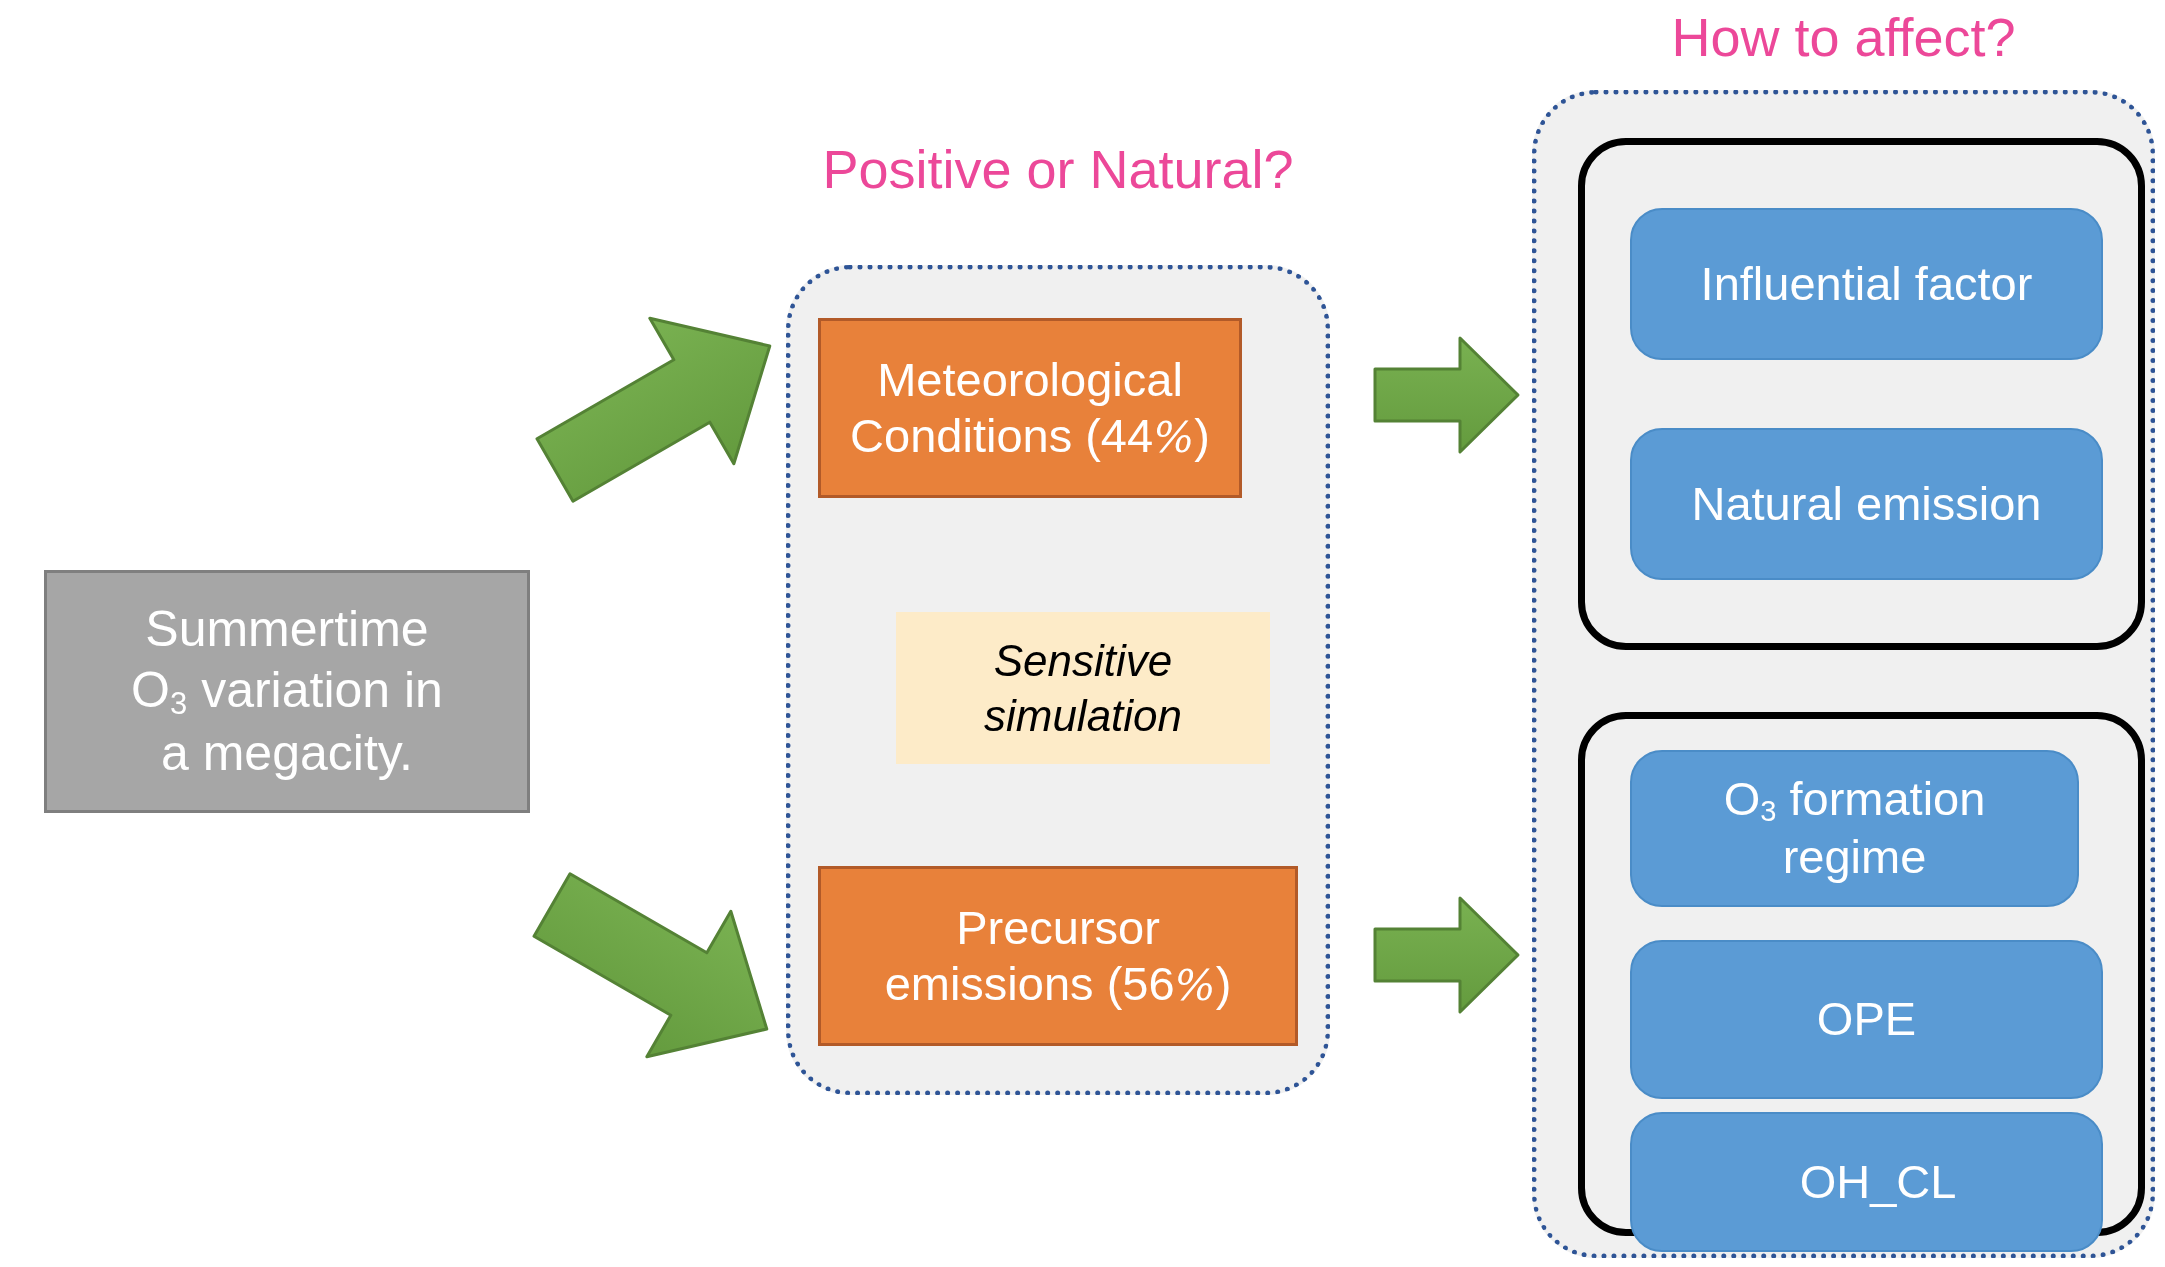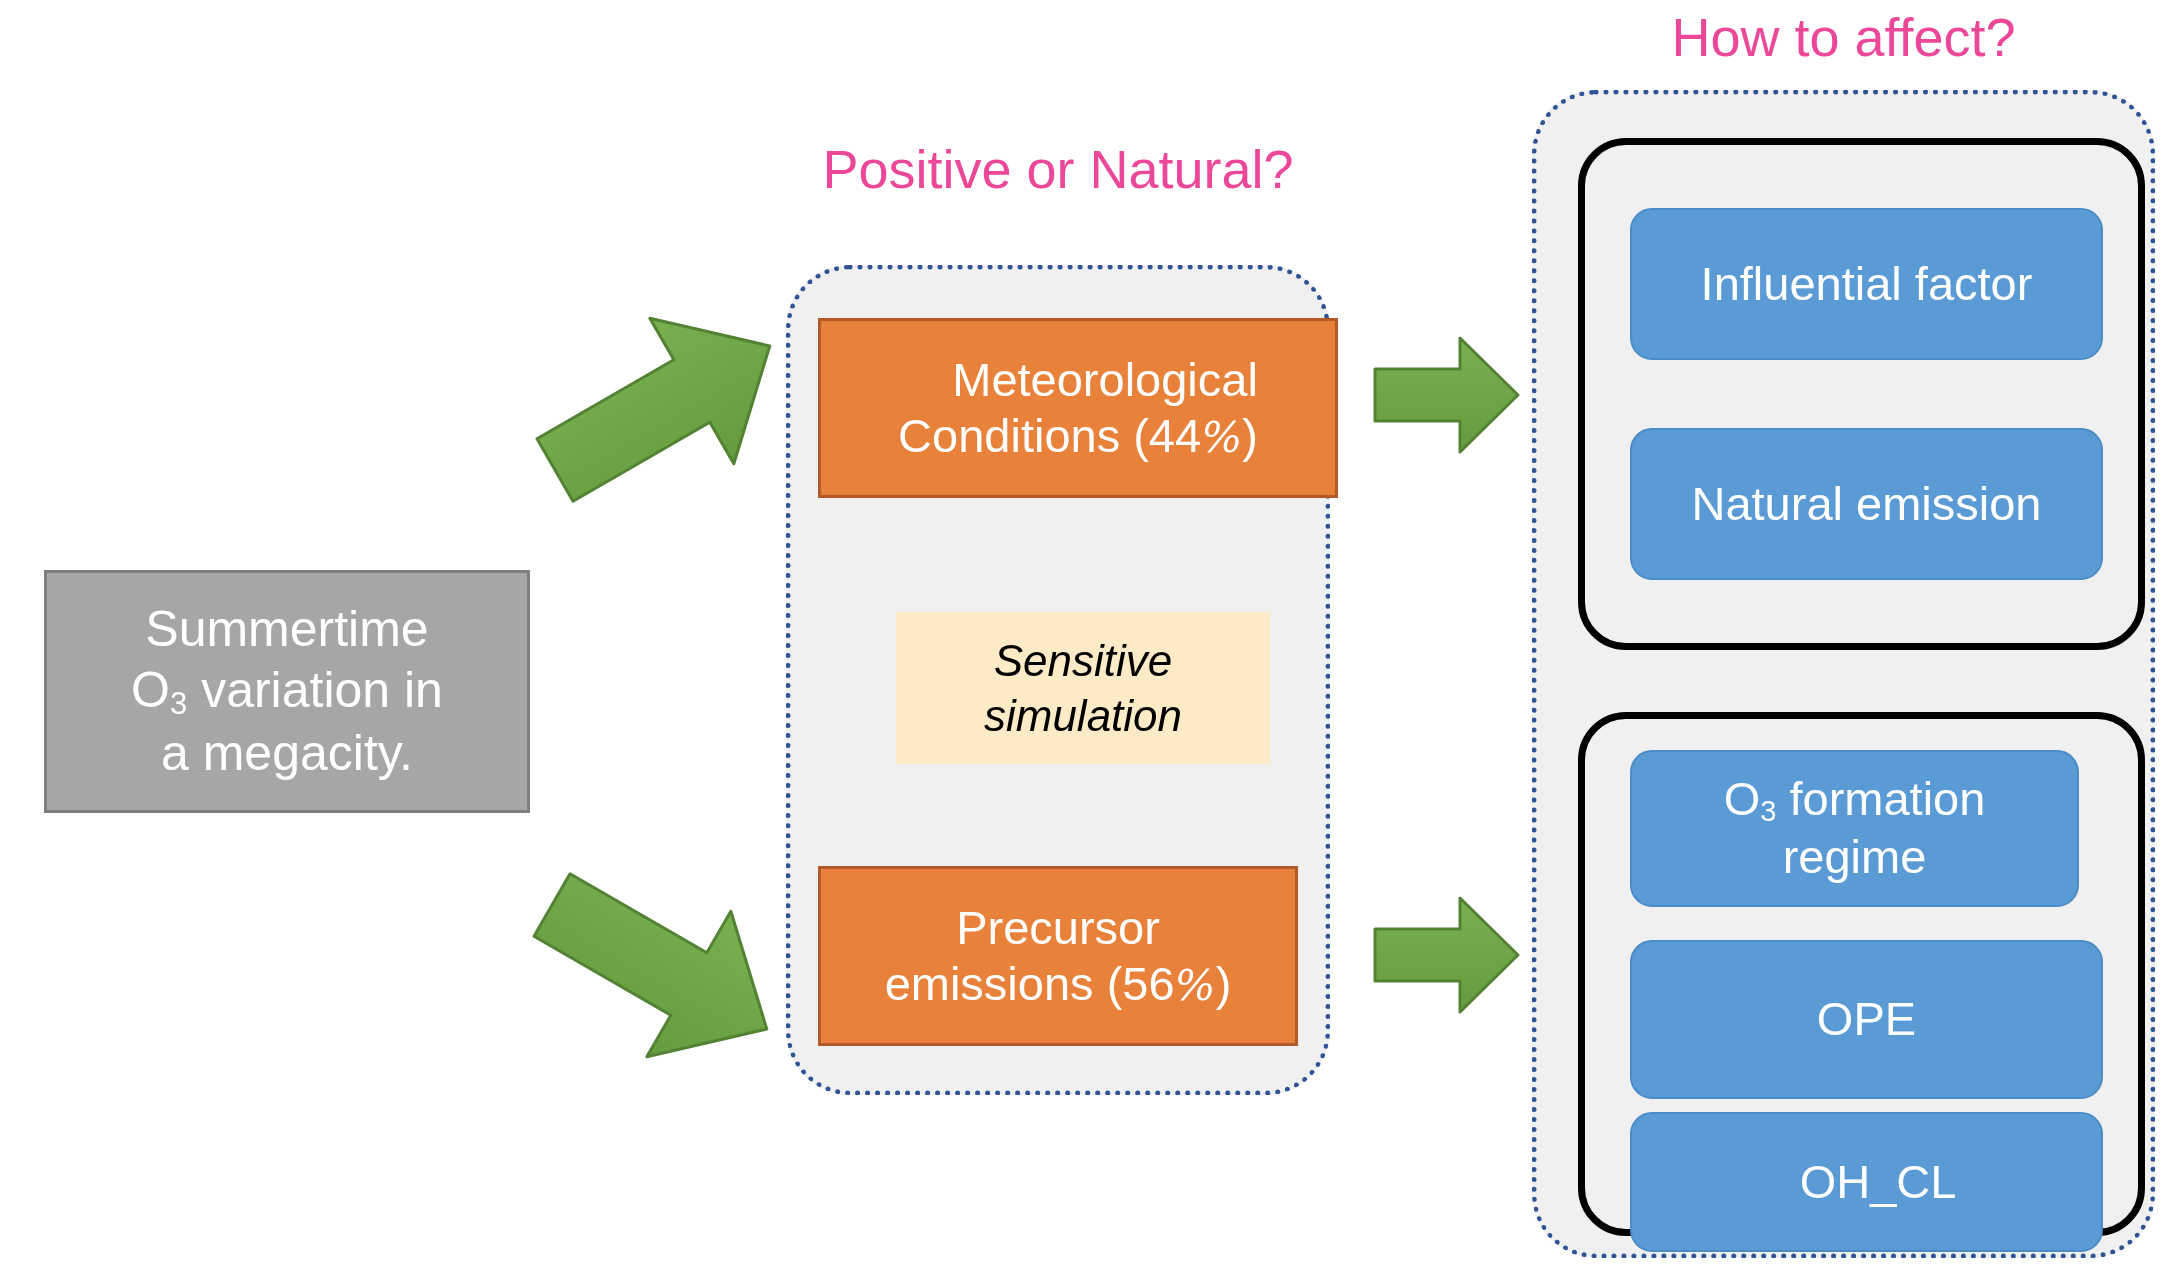--- a/index.html
+++ b/index.html
@@ -71,21 +71,21 @@
     justify-content: center;
     text-align: center;
     box-sizing: border-box;
     padding: 4px 8px;
   }
 
   
   .blue-box {
     background: #5B9BD5;
     border: 2px solid #4A8CC7;
-    border-radius: 22px;
+    border-radius: 32px;
     color: #ffffff;
     font-size: 47px;
     line-height: 1.2;
     display: flex;
     align-items: center;
     justify-content: center;
     text-align: center;
     box-sizing: border-box;
     padding: 4px 10px;
   }
@@ -155,21 +155,21 @@
       <span>O<sub>3</sub></span>
       <span>variation in</span><br>
       <span>a megacity.</span>
     </div>
   </div>
 
   <div class="abs heading" style="left:786px; top:140px; width:544px;">Positive or Natural?</div>
 
   <div class="abs dotted-panel" style="left:786px; top:265px; width:544px; height:830px;"></div>
 
-  <div class="abs orange-box" style="left:818px; top:318px; width:520px; height:180px;text-align:right;">
+  <div class="abs orange-box" style="left:818px; top:318px; width:424px; height:180px;">
     <div>
       <span>Meteorological</span><br>
       <span>Conditions (44</span><span class="pct">%</span><span>)</span>
     </div>
   </div>
 
   <div class="abs cream-box" style="left:896px; top:612px; width:374px; height:152px;">
     <div>
       <span>Sensitive</span><br>
       <span>simulation</span>

